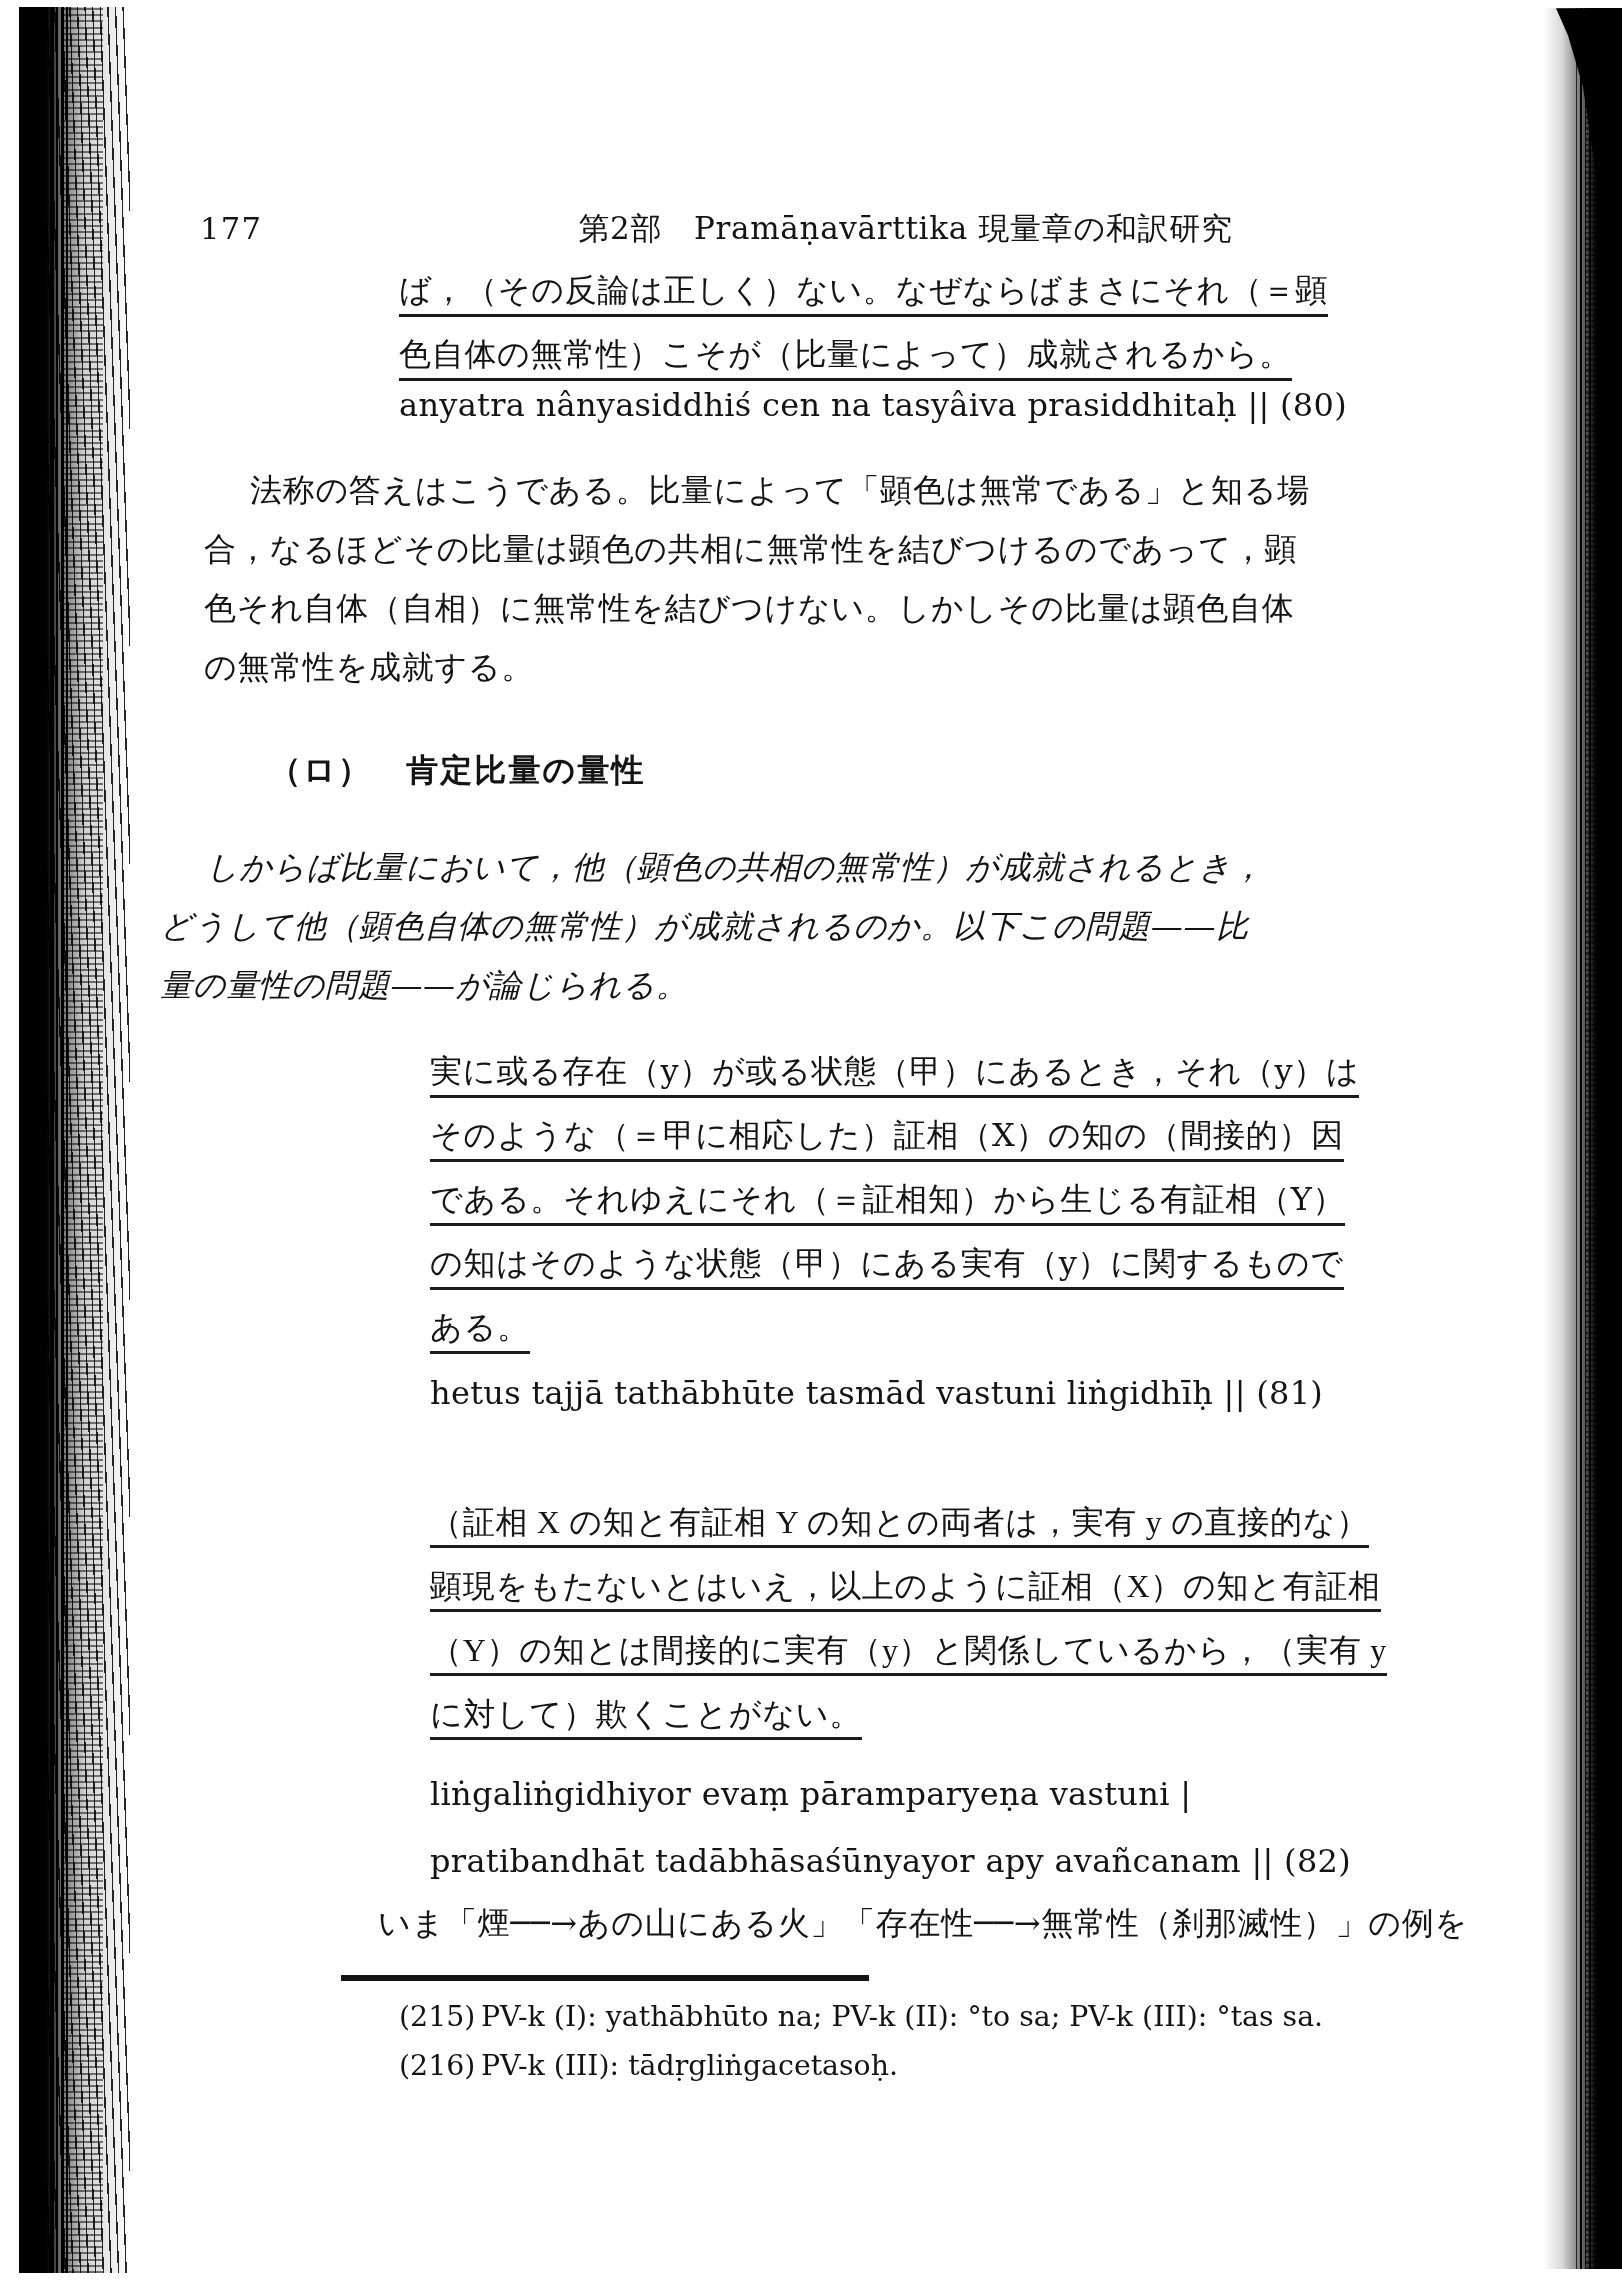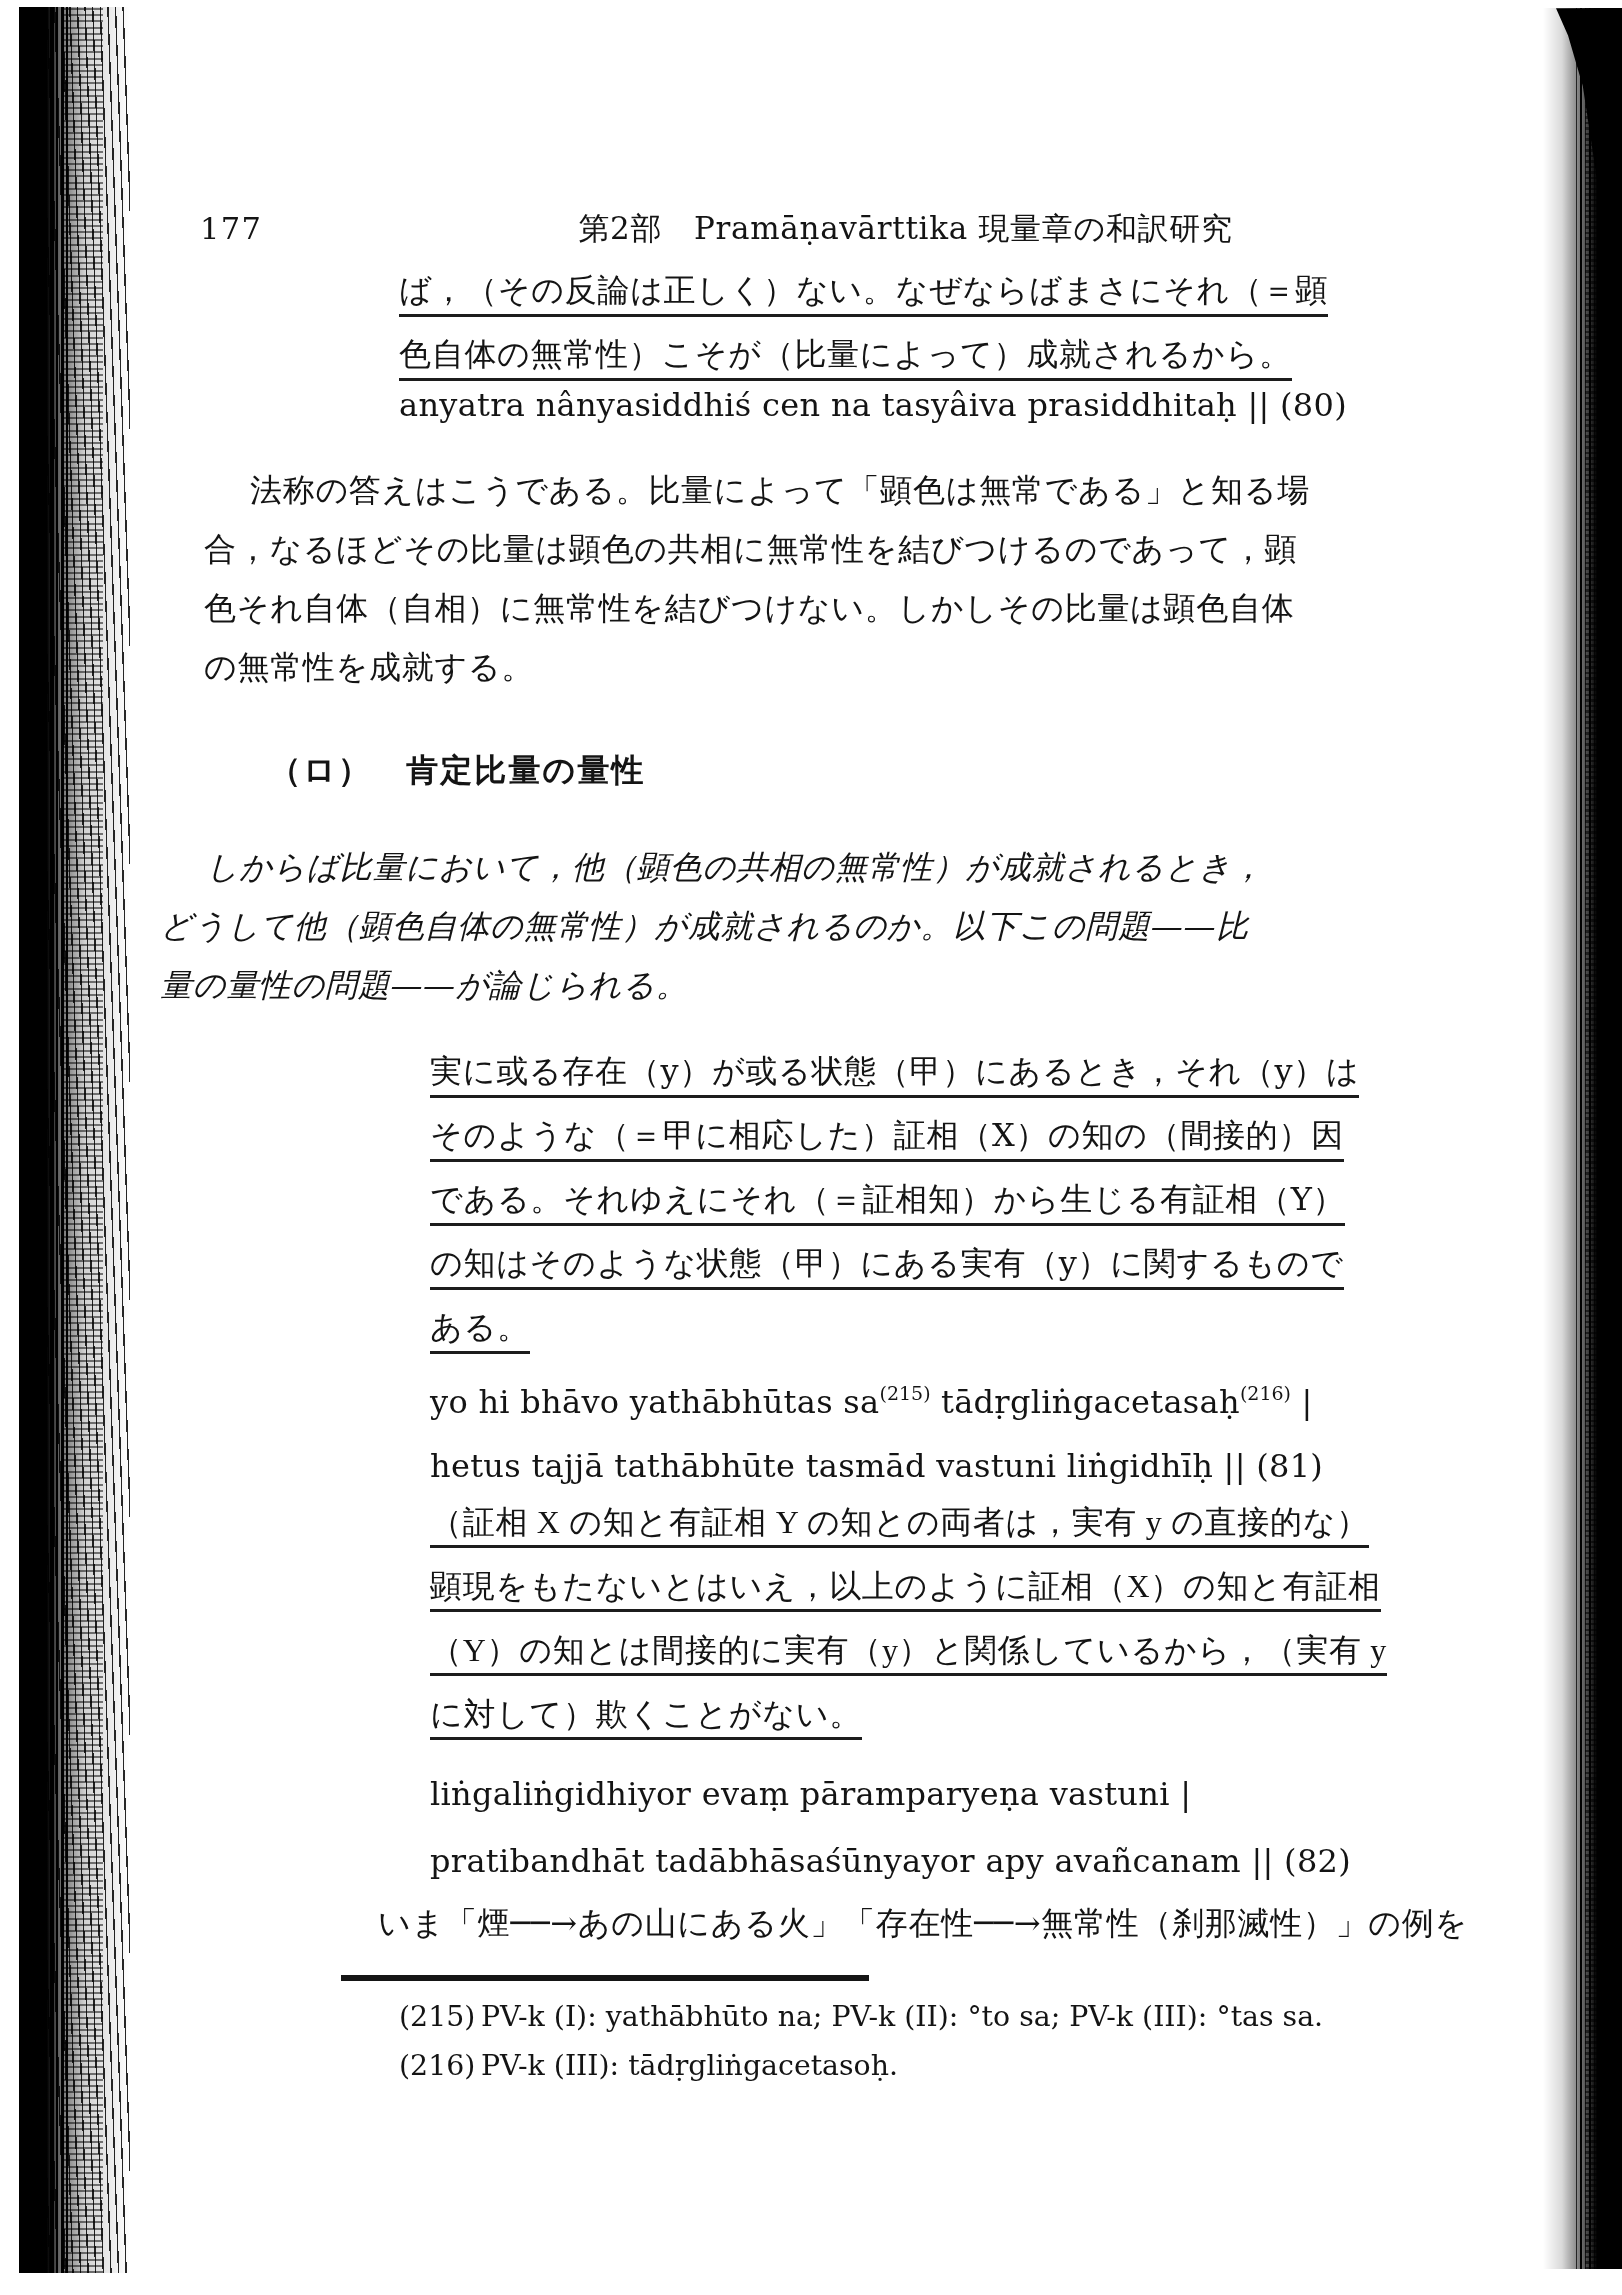--- a/index.html
+++ b/index.html
@@ -95,21 +95,20 @@
 
   <div class="abs quote2 jp">
     <div class="line"><span class="u">実に或る存在（y）が或る状態（甲）にあるとき，それ（y）は</span></div>
     <div class="line"><span class="u">そのような（＝甲に相応した）証相（X）の知の（間接的）因</span></div>
     <div class="line"><span class="u">である。それゆえにそれ（＝証相知）から生じる有証相（Y）</span></div>
     <div class="line"><span class="u">の知はそのような状態（甲）にある実有（y）に関するもので</span></div>
     <div class="line"><span class="u">ある。</span></div>
   </div>
 
   <div class="abs verse v81">
-    <div class="line"><span>yo hi bhāvo yathābhūtas sa</span><sup class="fn">(215)</sup><span> tādṛgliṅgacetasaḥ</span><sup class="fn">(216)</sup><span> |</span></div>
     <div class="line">hetus tajjā tathābhūte tasmād vastuni liṅgidhīḥ || (81)</div>
   </div>
 
   <div class="abs quote3 jp">
     <div class="line"><span class="u">（証相 X の知と有証相 Y の知との両者は，実有 y の直接的な）</span></div>
     <div class="line"><span class="u">顕現をもたないとはいえ，以上のように証相（X）の知と有証相</span></div>
     <div class="line"><span class="u">（Y）の知とは間接的に実有（y）と関係しているから，（実有 y</span></div>
     <div class="line"><span class="u">に対して）欺くことがない。</span></div>
   </div>
 

